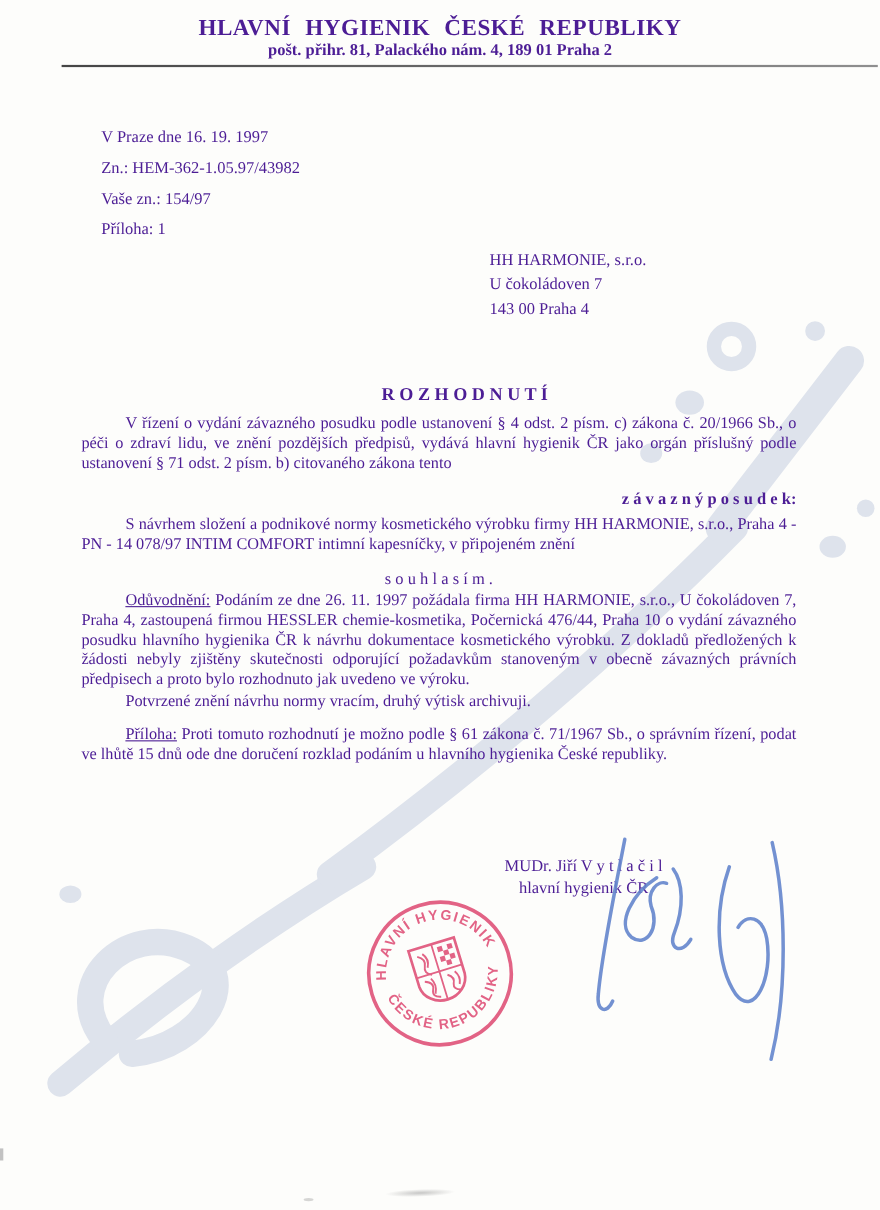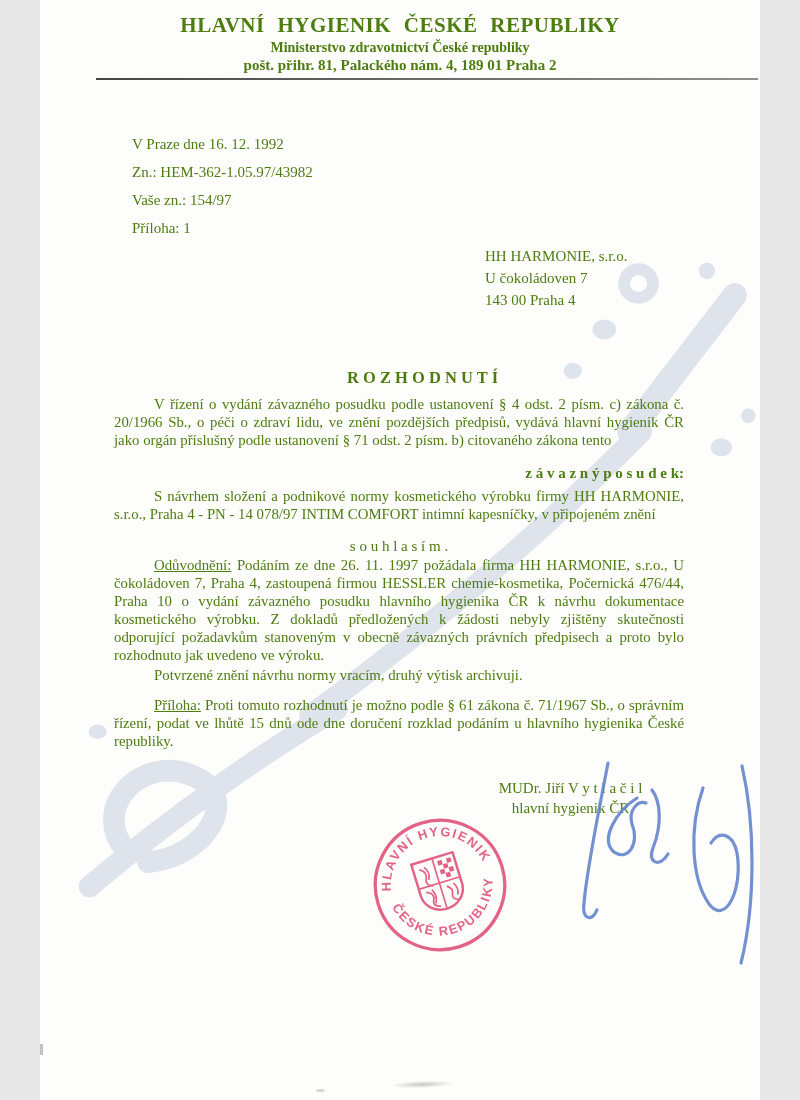--- a/index.html
+++ b/index.html
@@ -1,18 +1,18 @@
 <!DOCTYPE html>
 <html><head>
 <meta charset="utf-8">
 <style>
   html,body{margin:0;padding:0;background:#e8e8e8;}
   .page{
-    width:720px;height:1100px;background:#fdfdfb;position:relative;
-    font-family:"Liberation Serif",serif;color:#4d7c0f;overflow:hidden;
+    width:800px;height:1100px;background:#fdfdfb;position:relative;
+    font-family:"Liberation Serif",serif;color:#4c1d95;overflow:hidden;
     margin:0 auto;
   }
   .layer{position:absolute;inset:0;}
   .wm{z-index:0;pointer-events:none;}
   .content{position:relative;z-index:1;}
 
   
   .header{text-align:center;padding-top:13px;line-height:1.15;}
   .h-title{font-size:21px;font-weight:bold;letter-spacing:.5px;word-spacing:7px;}
   .h-sub{font-size:14px;font-weight:bold;margin-top:3px;}
@@ -79,27 +79,26 @@
       <ellipse cx="757" cy="497" rx="12" ry="10"></ellipse>
       <ellipse cx="787" cy="462" rx="8" ry="8"></ellipse>
       <ellipse cx="64" cy="813" rx="10" ry="8"></ellipse>
     </g>
   </svg>
 
   <div class="content">
 
     <div class="header">
       <div class="h-title">HLAVNÍ HYGIENIK ČESKÉ REPUBLIKY</div>
-      <div class="h-sub">Ministerstvo zdravotnictví České republiky</div>
       <div class="h-addr">pošt. přihr. 81, Palackého nám. 4, 189 01 Praha 2</div>
     </div>
     <div class="rule"></div>
 
     <div class="meta">
-      <div>V Praze dne 16. 12. 1992</div>
+      <div>V Praze dne 16. 19. 1997</div>
       <div>Zn.: HEM-362-1.05.97/43982</div>
       <div>Vaše zn.: 154/97</div>
       <div>Příloha: 1</div>
     </div>
 
     <div class="addressee">
       <div>HH HARMONIE, s.r.o.</div>
       <div>U čokoládoven 7</div>
       <div>143 00  Praha 4</div>
     </div>

